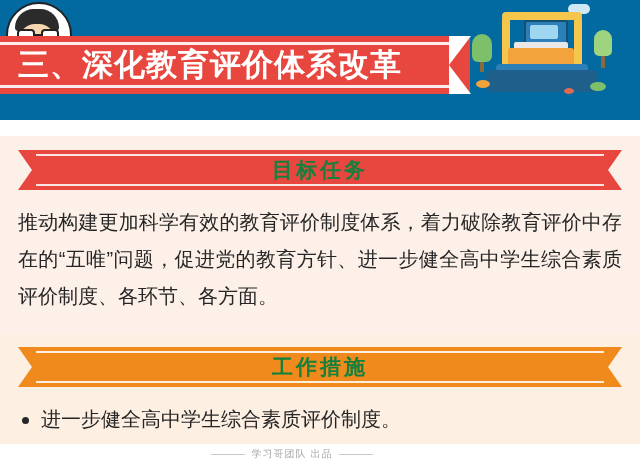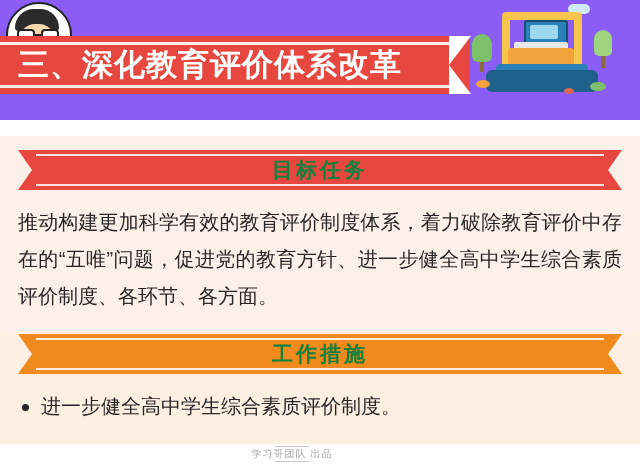--- a/index.html
+++ b/index.html
@@ -13,21 +13,21 @@
     font-family: "Liberation Sans", sans-serif;
     overflow: hidden;
     position: relative;
   }
 
   
   .top-band {
     position: relative;
     width: 640px;
     height: 120px;
-    background: #8b5cf6;
+    background: #0369a1;
     overflow: hidden;
   }
 
   
   .avatar {
     position: absolute;
     left: 6px;
     top: 2px;
     width: 62px;
     height: 62px;
@@ -216,21 +216,21 @@
   .sec-target { top: 136px; height: 198px; background: #fdf0e8; }
   .sec-measure { top: 334px; height: 110px; background: #fdefe2; }
 
   .header-ribbon {
     position: relative;
     margin: 0 auto;
     width: 604px;
     height: 40px;
   }
   .sec-target .header-ribbon { margin-top: 14px; }
-  .sec-measure .header-ribbon { margin-top: 0; }
+  .sec-measure .header-ribbon { margin-top: 13px; }
 
   .hr-bar {
     position: absolute;
     left: 0;
     top: 0;
     width: 604px;
     height: 40px;
   }
   .hr-red { background: #e8473f; }
   .hr-orange { background: #f08a1c; }
@@ -304,21 +304,20 @@
   .footer {
     position: absolute;
     left: 0;
     top: 444px;
     width: 584px;
     height: 20px;
     background: #ffffff;
     display: flex;
     align-items: center;
     justify-content: center;
-    flex-direction: column;
   }
   .footer-line {
     width: 34px;
     height: 1px;
     background: #c9c9c9;
     margin: 0 7px;
   }
   .footer-text {
     font-size: 10px;
     color: #a8a8a8;

